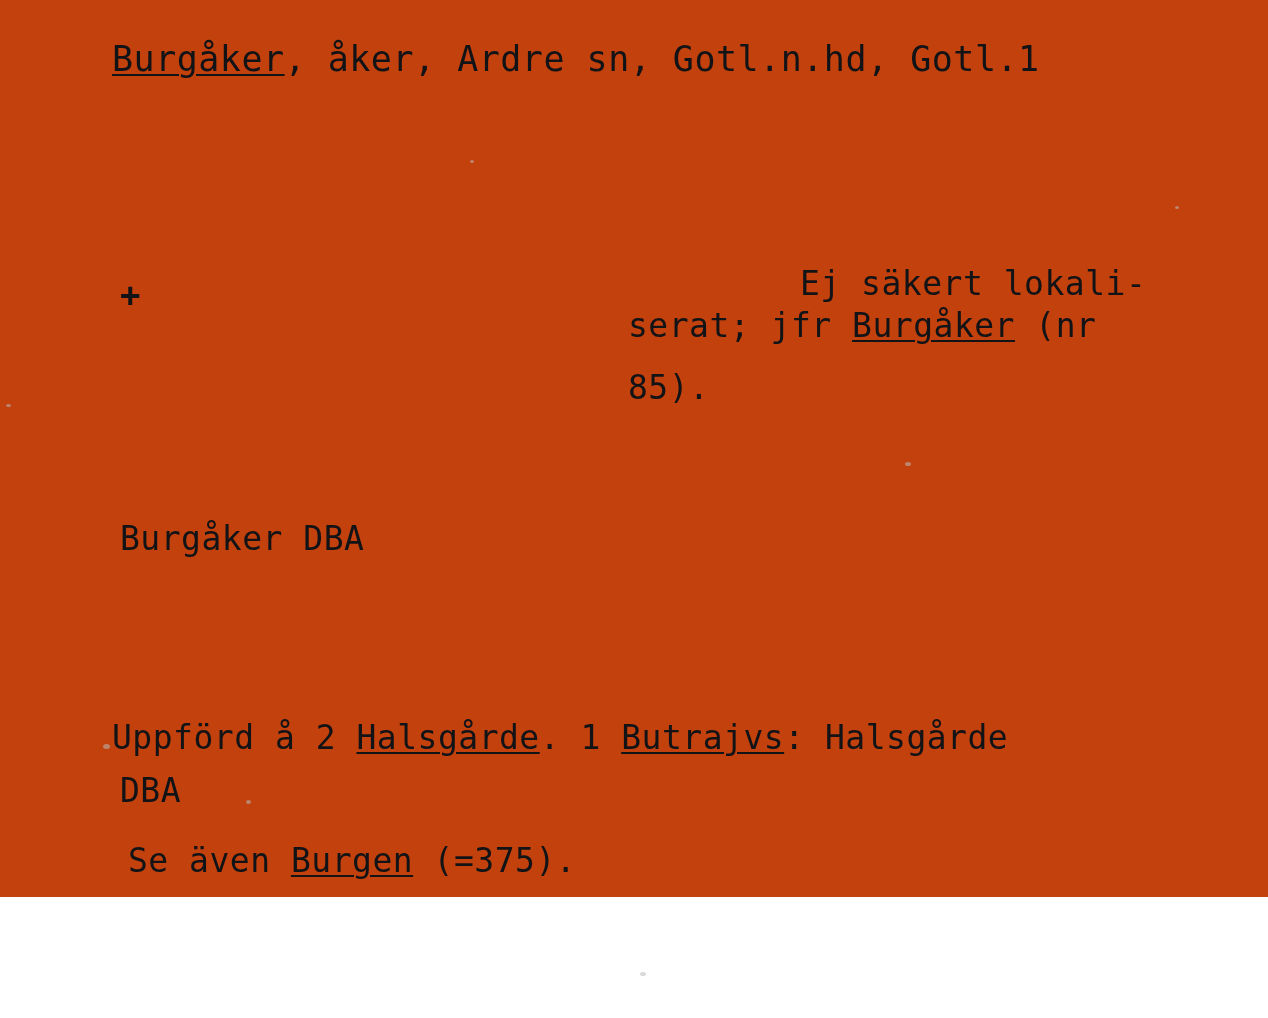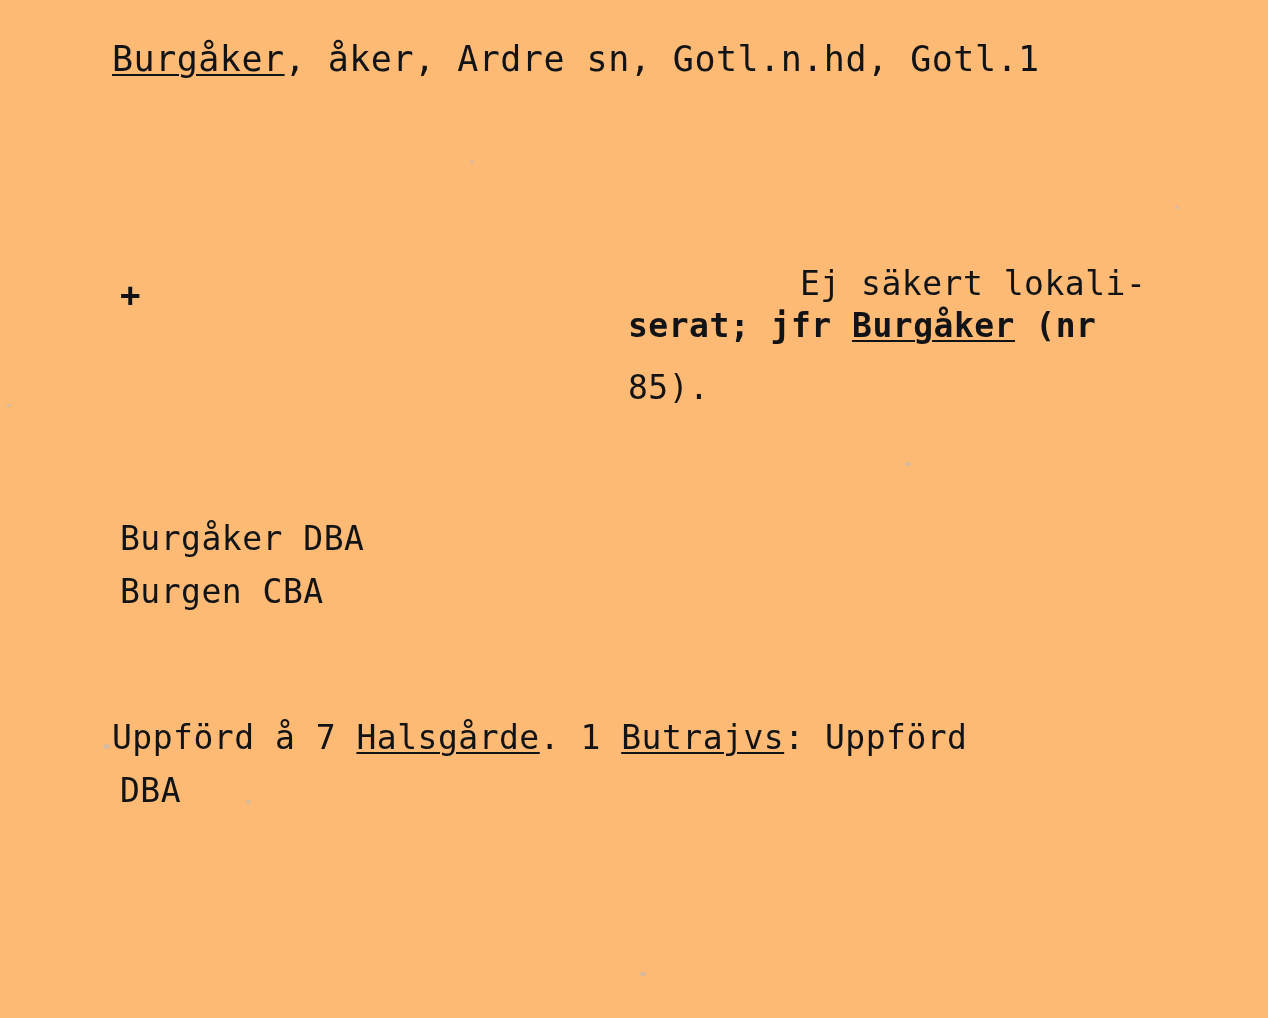--- a/index.html
+++ b/index.html
@@ -11,22 +11,22 @@
     width: 1268px;
     height: 1018px;
     overflow: hidden;
     font-family: "DejaVu Sans Mono", monospace;
     color: #14161a;
   }
 
   #card {
     position: relative;
     width: 1268px;
-    height: 1018px;
-    background: #fdba74;
+    height: 897px;
+    background: #c2410c;
   }
 
   
   .speck {
     position: absolute;
     background: #b9bcc0;
     border-radius: 50%;
     opacity: .55;
   }
 
@@ -55,21 +55,21 @@
   
   #plus {
     left: 120px;
     top: 275px;
     font-size: 34px;
     font-weight: bold;
   }
 
   
   #note1 { left: 800px; top: 252px; font-size: 33px; line-height: 48px; margin-top: 8px; }
-  #note2 { left: 628px; top: 302px; font-size: 33px; line-height: 48px; font-weight: bold; }
+  #note2 { left: 628px; top: 302px; font-size: 33px; line-height: 48px; }
   #note3 { left: 628px; top: 358px; font-size: 33px; line-height: 48px; margin-top: 6px; }
 
   
   #mid1 { left: 120px; top: 515px; font-size: 33px; line-height: 48px; text-align: right; }
   #mid2 { left: 120px; top: 568px; font-size: 33px; line-height: 48px; }
 
   
   #low1 { left: 112px; top: 715px; font-size: 33px; line-height: 46px; }
   #low2 { left: 120px; top: 768px; font-size: 33px; line-height: 46px; }
   #low3 { left: 128px; top: 838px; font-size: 33px; line-height: 46px; }
@@ -92,19 +92,19 @@
 
   <div class="line" id="hdr"><span class="u">Burgåker</span><span>, åker, Ardre sn, Gotl.n.hd, Gotl.1</span></div>
 
   <div class="line" id="plus">+</div>
 
   <div class="line" id="note1">Ej säkert lokali-</div>
   <div class="line" id="note2"><span>serat; jfr </span><span class="u">Burgåker</span><span> (nr</span></div>
   <div class="line" id="note3">85).</div>
 
   <div class="line" id="mid1">Burgåker DBA</div>
-  <div class="line" id="mid2">Burgen CBA</div>
 
-  <div class="line" id="low1"><span>Uppförd å 7 </span><span class="u">Halsgårde</span><span>. 1 </span><span class="u">Butrajvs</span><span>: Uppförd</span></div>
+  <div class="line" id="low1"><span>Uppförd å 2 </span><span class="u">Halsgårde</span><span>. 1 </span><span class="u">Butrajvs</span><span>: Halsgårde</span></div>
   <div class="line" id="low2">DBA</div>
+  <div class="line" id="low3"><span>Se även </span><span class="u">Burgen</span><span> (=375).</span></div>
 
 
 </div>
 
 </body></html>

